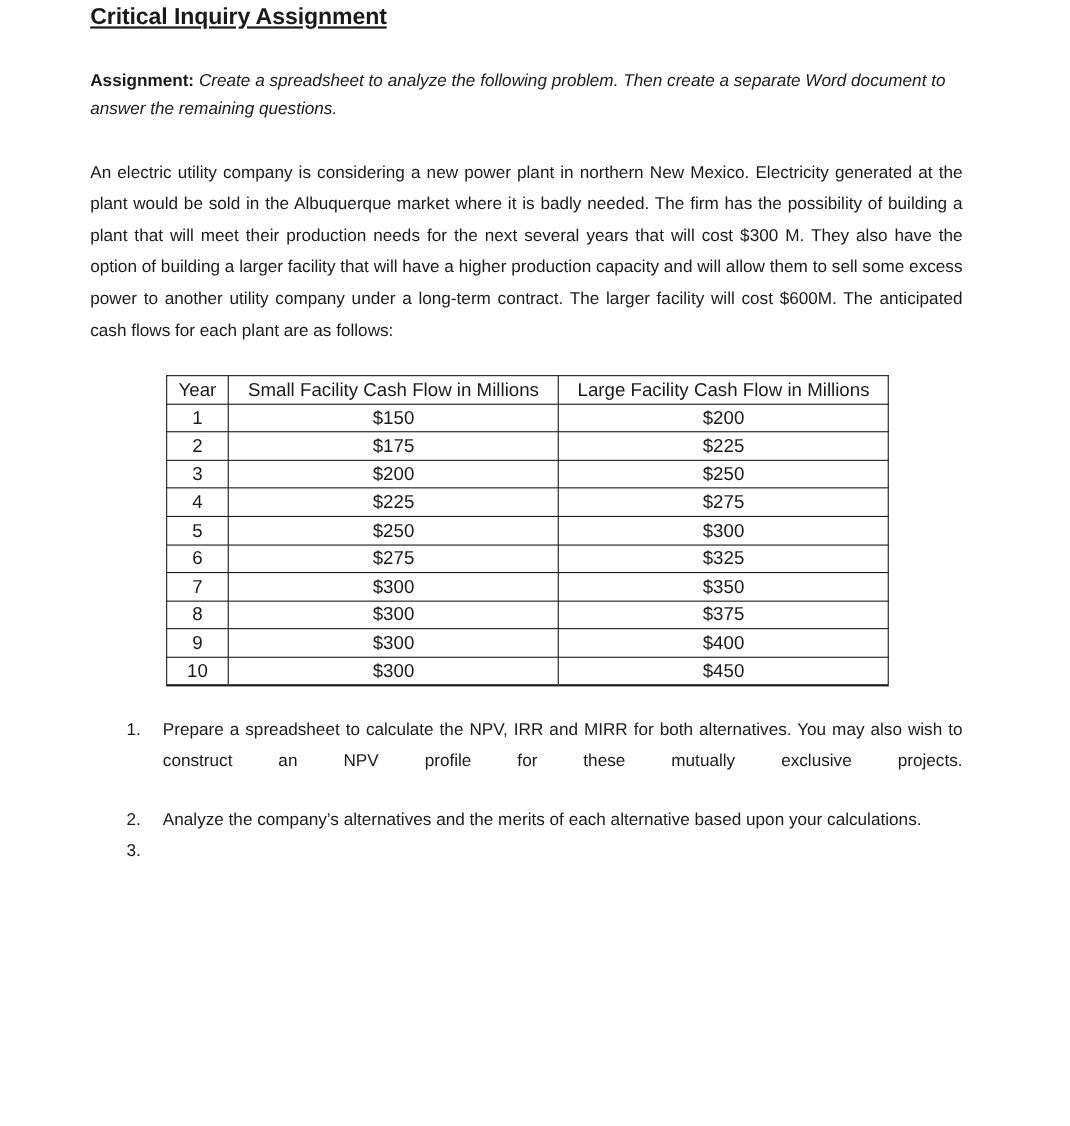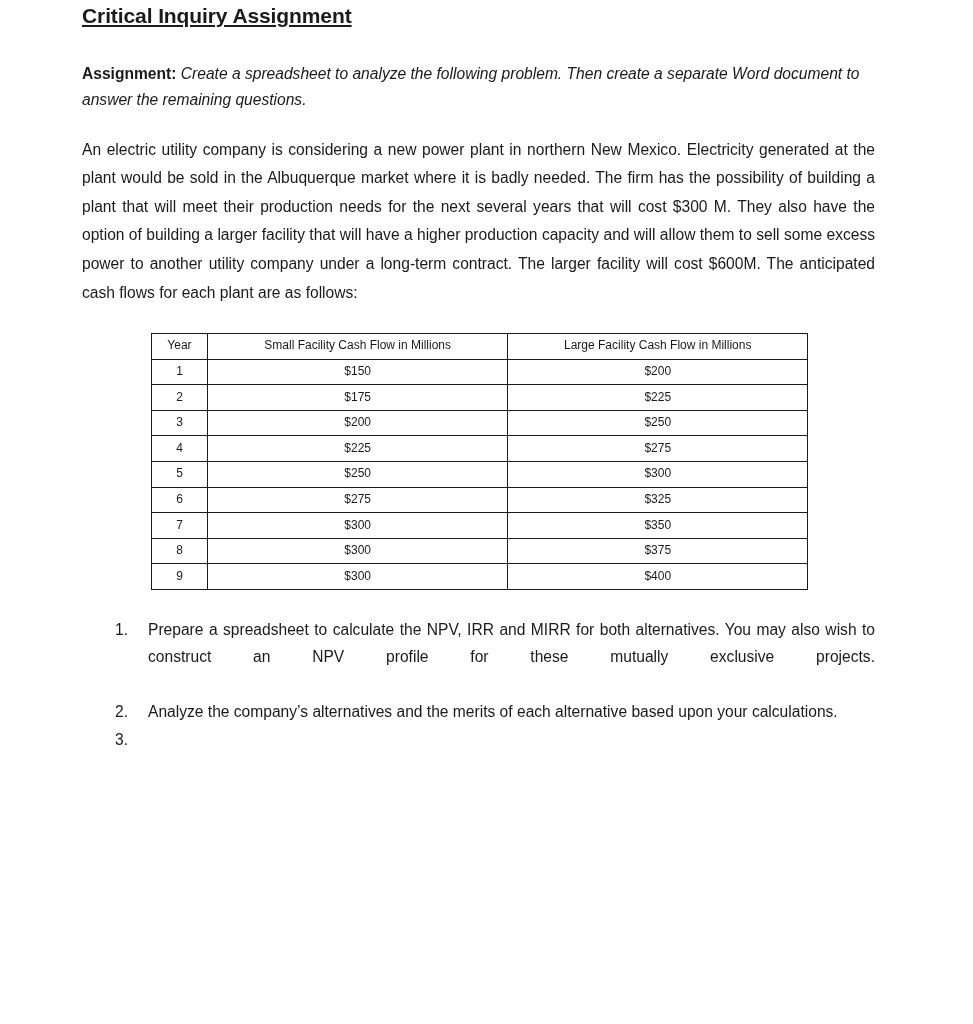--- a/index.html
+++ b/index.html
@@ -55,32 +55,32 @@
   }
 
   
   .body-par {
     font-size: 15.6px;
     line-height: 1.83;
     text-align: justify;
     text-justify: inter-word;
     margin: 0;
   }
-  .par-intro { margin-top: 24px; }
+  .par-intro { margin-top: 32px; }
   .par-after-table { margin-top: 0; }
 
   
   .table-wrap {
     margin-top: 26px;
     margin-left: 69px;
   }
   table.cashflow {
     border-collapse: collapse;
     width: 657px;
-    font-size: 12px;
+    font-size: 17px;
   }
   table.cashflow th,
   table.cashflow td {
     border: 1px solid #1a1a1a;
     text-align: center;
     vertical-align: middle;
     font-weight: normal;
     padding: 1px 2px;
     height: 25.6px;
     line-height: 1.15;
@@ -185,20 +185,25 @@
           </tr>
           <tr>
             <td class="col-year">8</td>
             <td class="col-small">$300</td>
             <td class="col-large">$375</td>
           </tr>
           <tr>
             <td class="col-year">9</td>
             <td class="col-small">$300</td>
             <td class="col-large">$400</td>
+          </tr>
+          <tr class="last-row">
+            <td class="col-year">10</td>
+            <td class="col-small">$300</td>
+            <td class="col-large">$450</td>
           </tr>
         </tbody>
       </table>
     </div>
 
 
     <ol class="task-list">
       <li class="task-item justified">
         <span class="num">1.</span>
         <span class="task-text">Prepare a spreadsheet to calculate the NPV, IRR and MIRR for both alternatives.  You may also wish to construct an NPV profile for these mutually exclusive projects.</span>

